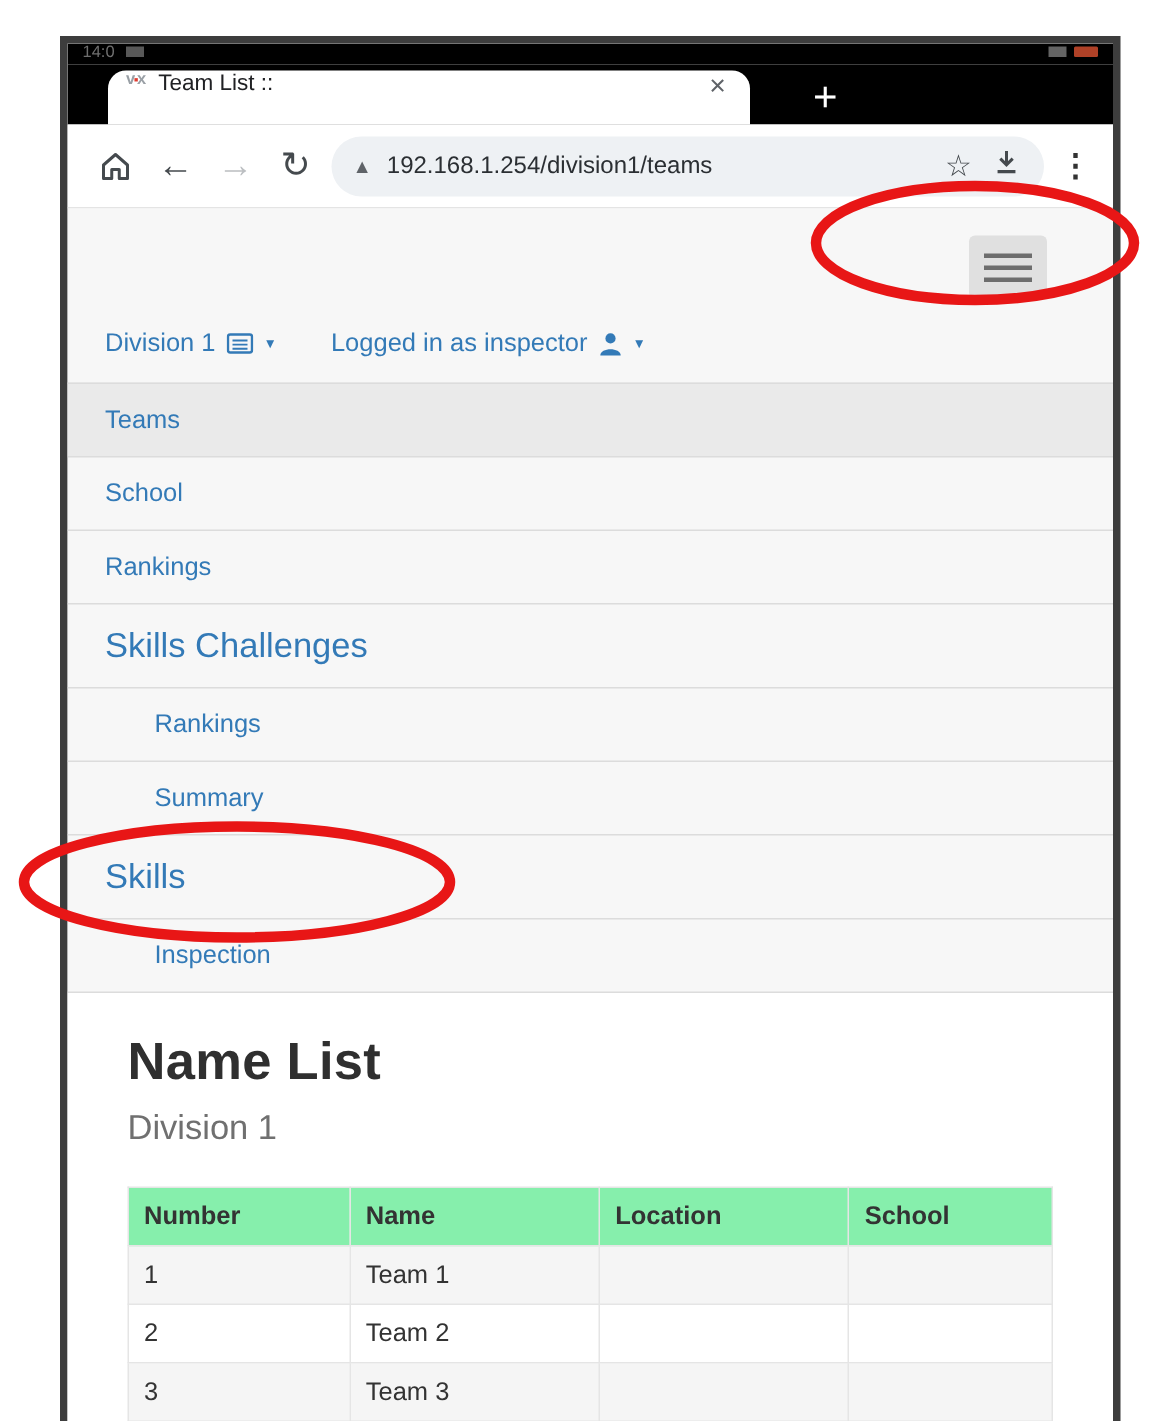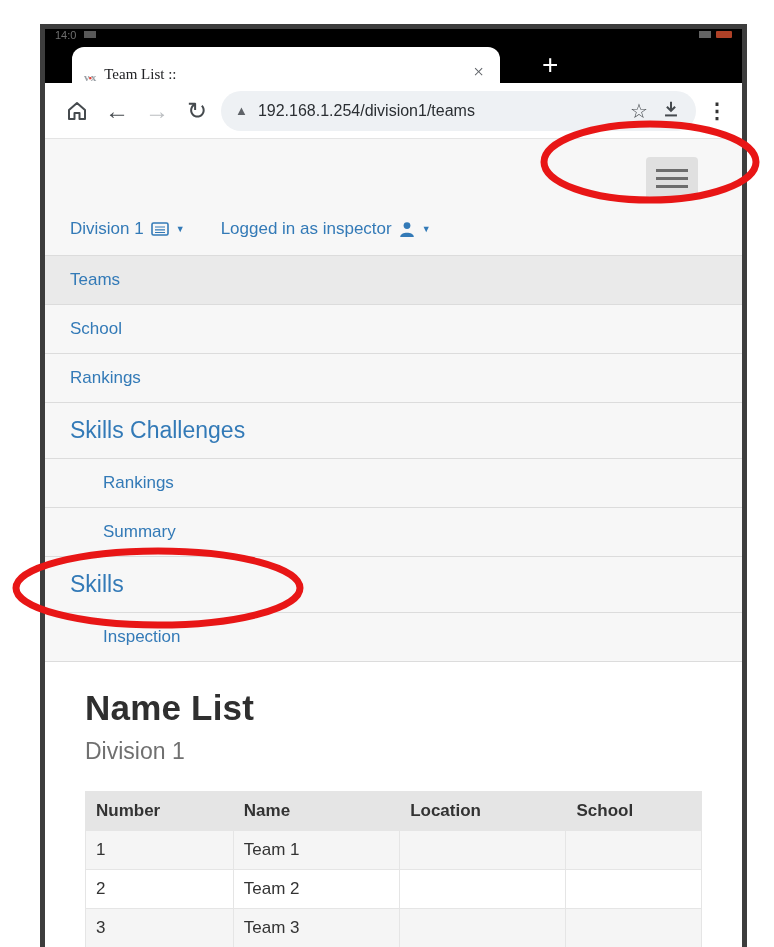--- a/index.html
+++ b/index.html
@@ -11,21 +11,21 @@
   
   .status-bar { height:14px; background:#000; color:#8a8a8a; font-size:11px;
     display:flex; justify-content:space-between; padding:0 10px; overflow:hidden; align-items:flex-start; }
   .status-left { display:flex; gap:8px; opacity:.8; }
   .status-right { display:flex; gap:5px; align-items:center; opacity:.9; }
   .sig-block { width:12px; height:7px; background:#6f6f6f; margin-top:2px; }
   .battery { width:16px; height:7px; background:#c2492c; margin-top:2px; border-radius:1px; }
   
   .tab-bar { height:40px; background:#000; display:flex; align-items:flex-end; }
   .tab { width:428px; height:36px; background:#fff; border-radius:12px 12px 0 0; margin-left:27px;
-    display:flex; align-items:flex-end; padding:0 12px;font-family:Liberation Serif, serif; }
+    display:flex; align-items:flex-start; padding:0 12px; }
   .favicon { font-size:11px; font-weight:bold; letter-spacing:-1px; white-space:nowrap; margin-right:9px; }
   .favicon .v, .favicon .x { color:#9aa0a6; }
   .favicon .e { color:#e03c31; font-size:9px; }
   .tab-title { font-size:15px; color:#202124; flex:1; }
   .tab-close { font-size:19px; color:#5f6368; padding:0 4px; }
   .new-tab { color:#fff; font-size:28px; font-weight:300; margin-left:42px; margin-bottom:4px; line-height:1; }
   
   .toolbar { height:56px; background:#fff; display:flex; align-items:center; padding:0 12px; border-bottom:1px solid #e4e4e4; }
   .tb-icon { width:40px; text-align:center; color:#454a4e; font-size:24px; line-height:1; }
   .tb-icon svg { display:block; margin:0 auto; }
@@ -51,21 +51,21 @@
   .menu-item a { color:#337ab7; text-decoration:none; }
   .menu-item.active { background:#eaeaea; }
   .menu-item.header { font-size:23px; }
   .menu-item.indent { padding-left:58px; }
   
   .main { background:#fff; padding:18px 40px 0 40px; min-height:360px; }
   .page-title { font-size:35px; font-weight:bold; color:#2f2f2f; margin:8px 0 10px 0; letter-spacing:.2px; }
   .page-subtitle { font-size:23px; color:#707070; margin-bottom:26px; }
   table.teams { width:100%; border-collapse:collapse; font-size:17px; color:#333; }
   table.teams th, table.teams td { border:1px solid #e5e5e5; text-align:left; padding:9px 10px; height:38px; }
-  table.teams th { font-weight:bold; background:#e5e5e5; }
+  table.teams th { font-weight:bold; background:#86efac; }
   table.teams tbody tr:nth-child(odd) { background:#f5f5f5; }
   table.teams col.c1 { width:24%; } table.teams col.c2 { width:27%; }
   table.teams col.c3 { width:27%; } table.teams col.c4 { width:22%; }
   
   .annotation-layer { position:absolute; left:0; top:0; width:774px; height:947px; pointer-events:none; z-index:50; }
 </style>
 </head>
 <body>
 
 <div class="device-frame">

